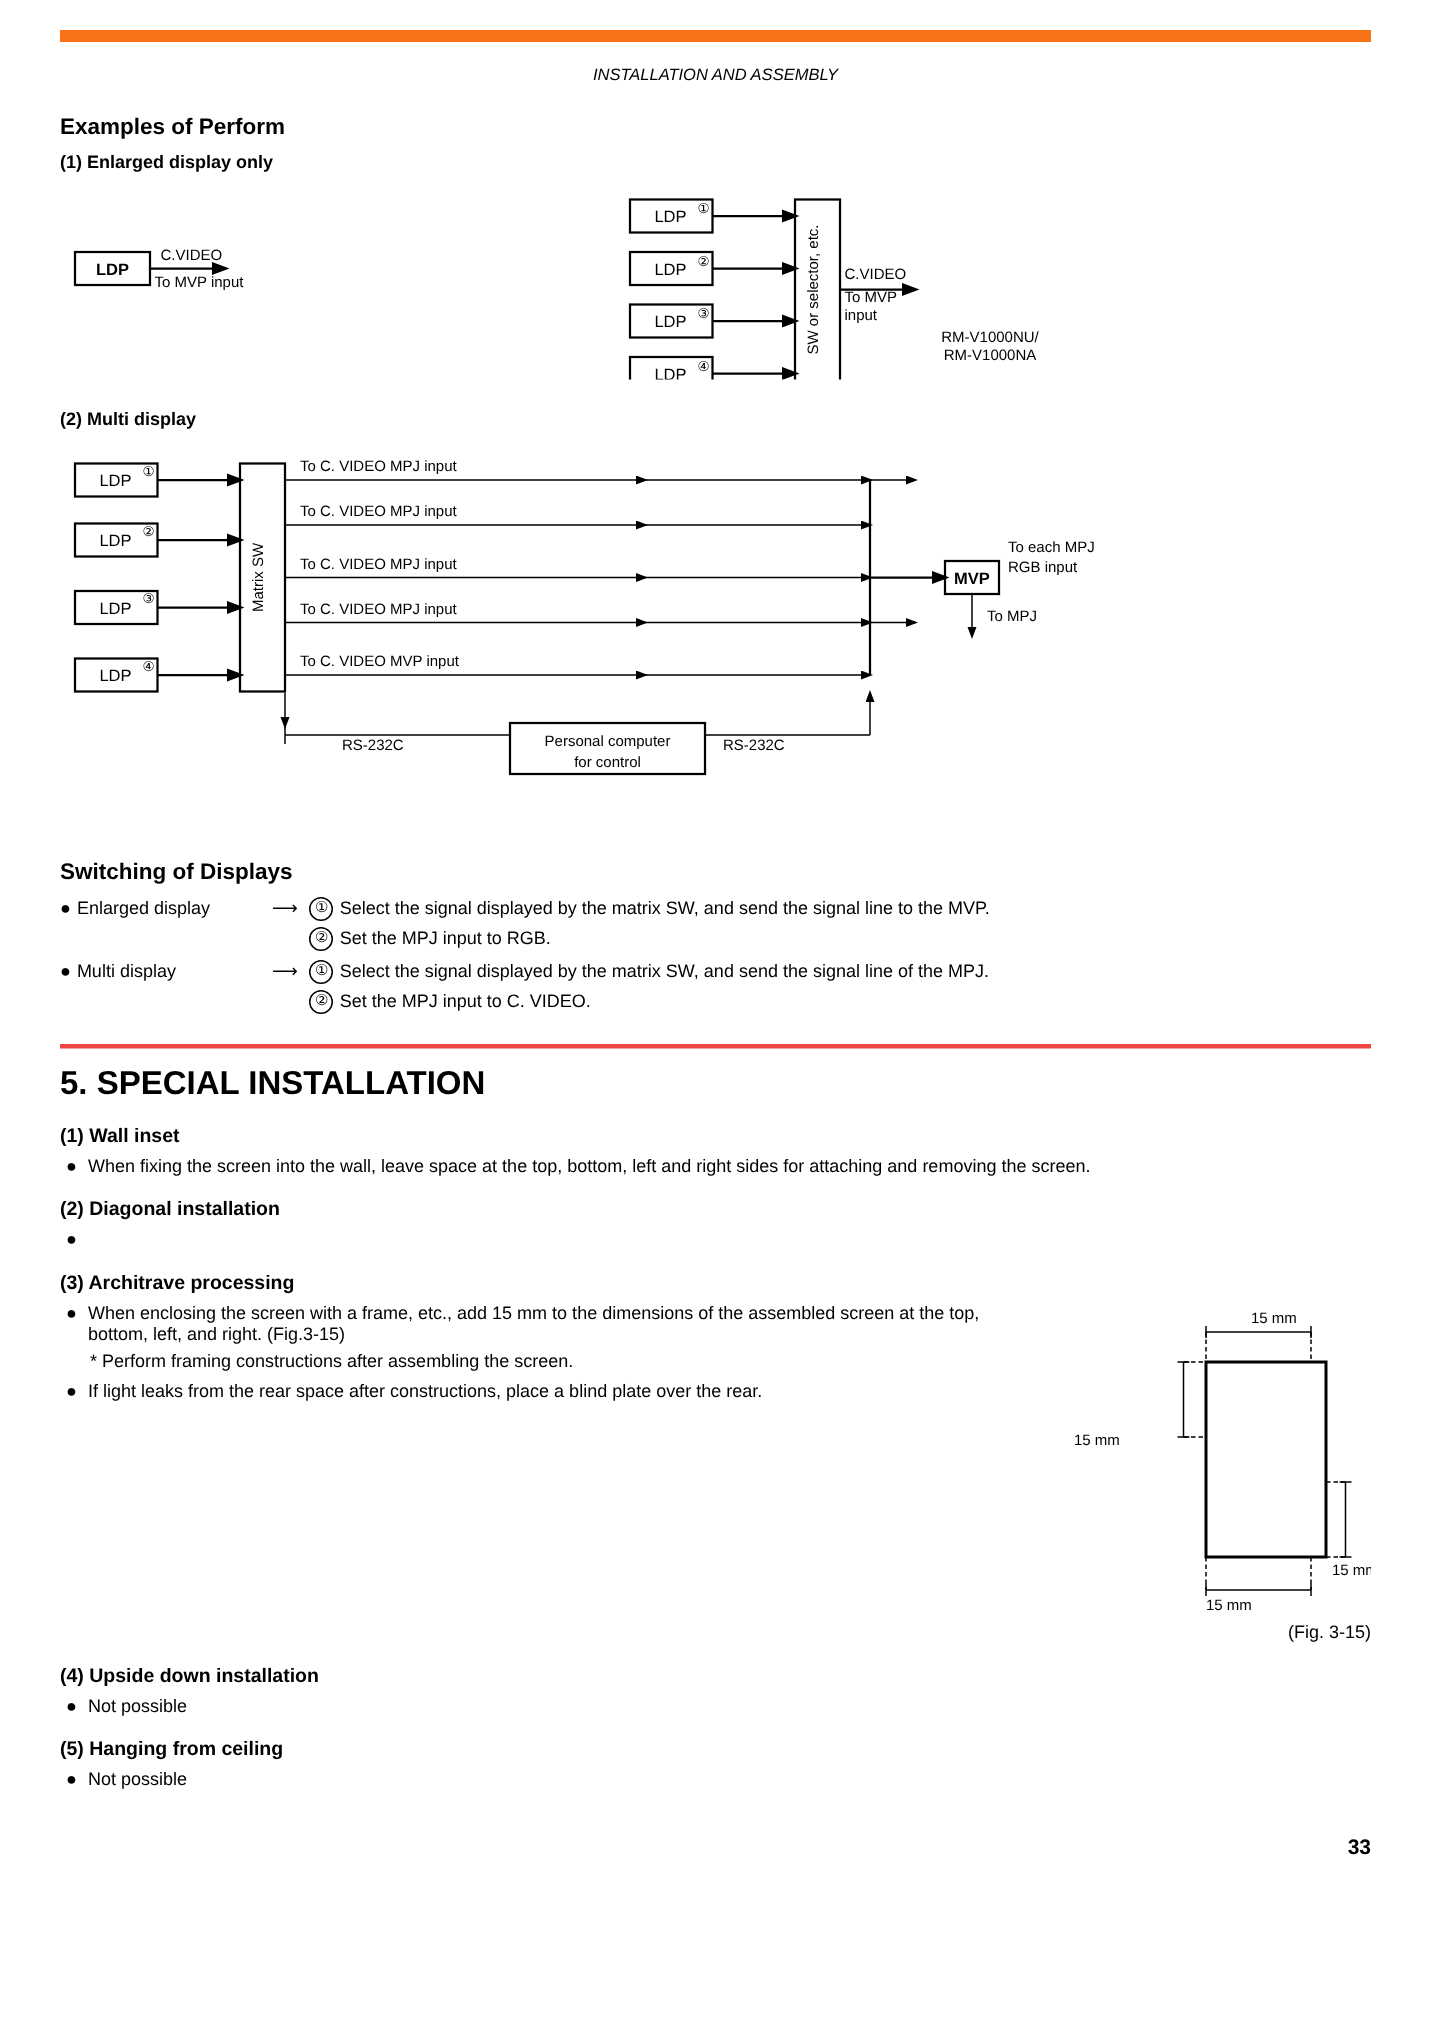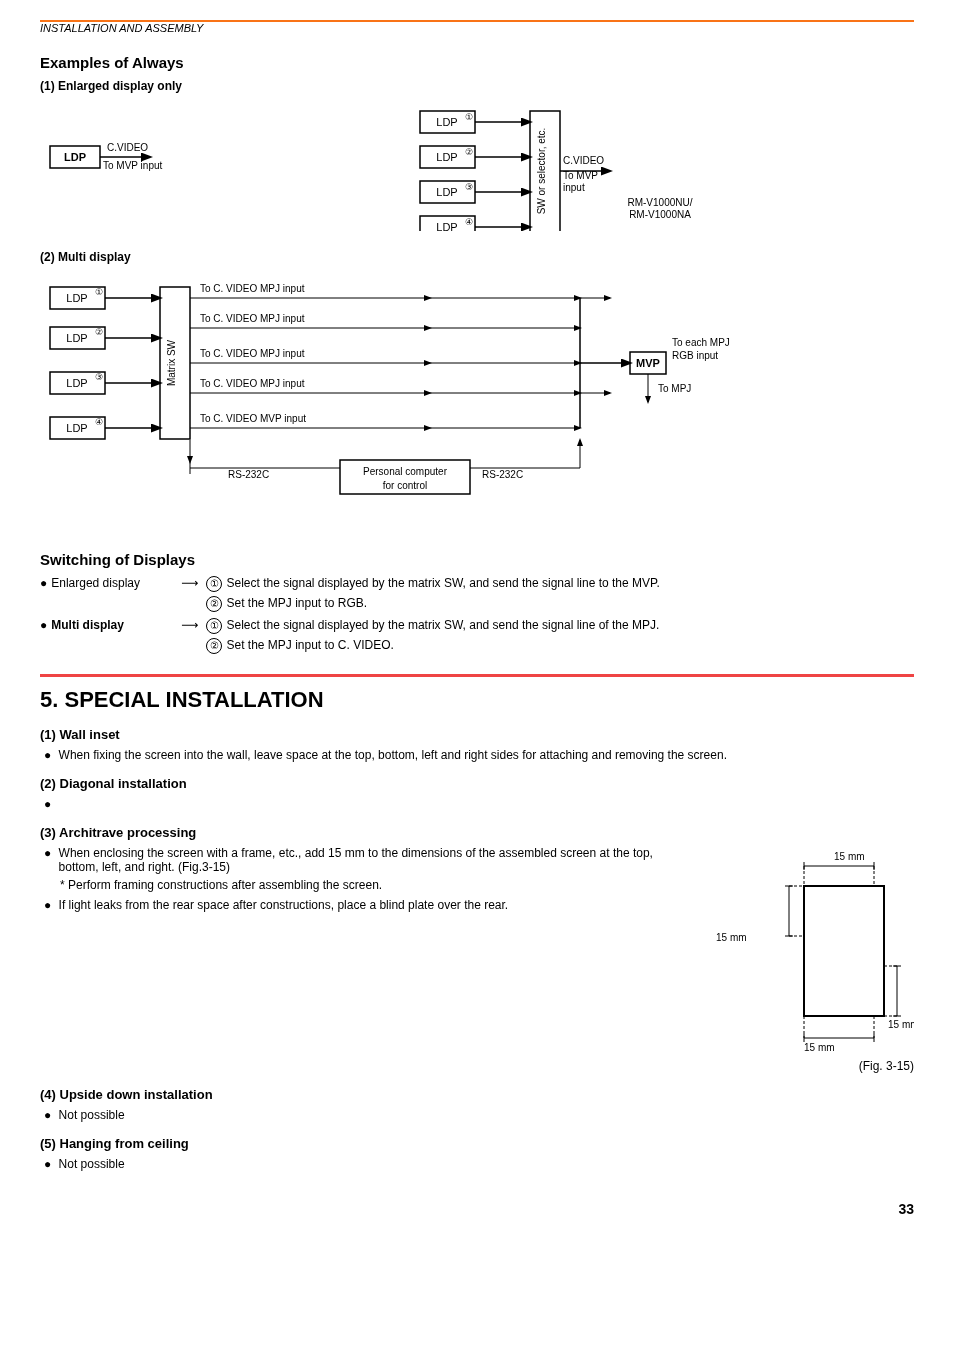--- a/index.html
+++ b/index.html
@@ -6,24 +6,24 @@
     body {
       background: #fff;
       font-family: Arial, Helvetica, sans-serif;
       font-size: 12px;
       color: #000;
       width: 954px;
       min-height: 1349px;
       padding: 20px 40px 40px 40px;
     }
     .header-line {
-      border-top: 2px solid #f97316;
-      text-align: left;
+      border-top: 8px solid #f97316;
+      text-align: center;
       font-size: 11px;
-      padding-top: 0;
+      padding-top: 16px;
       margin-bottom: 20px;
       font-style: italic;
     }
     .section-title {
       font-size: 15px;
       font-weight: bold;
       margin-bottom: 8px;
     }
     .sub-title {
       font-size: 12px;
@@ -97,21 +97,21 @@
       font-weight: bold;
     }
   </style>
 </head>
 <body>
 
 <div class="header-line">
   <span>INSTALLATION AND ASSEMBLY</span>
 </div>
 
-<div class="section-title">Examples of Always</div>
+<div class="section-title">Examples of Perform</div>
 
 <div class="sub-title">(1) Enlarged display only</div>
 <div class="diagram-container">
   <svg width="860" height="130">
 
     <rect x="10" y="45" width="50" height="22" fill="none" stroke="#000" stroke-width="1.5"></rect>
     <text x="35" y="60" text-anchor="middle" font-size="11" font-weight="bold">LDP</text>
 
     <line x1="60" y1="56" x2="110" y2="56" stroke="#000" stroke-width="1.5" marker-end="url(#arrow1)"></line>
 
@@ -263,21 +263,21 @@
       </div>
       <div style="display:flex; align-items:flex-start;">
         <span class="circled">②</span>
         <span>Set the MPJ input to RGB.</span>
       </div>
     </div>
   </div>
 
   <div style="display:flex; align-items:flex-start;">
     <span style="margin-right:4px;">●</span>
-    <span style="width:130px; display:inline-block;font-weight:bold;">Multi display</span>
+    <span style="width:130px; display:inline-block;">Multi display</span>
     <span style="margin-right:8px;">⟶</span>
     <div>
       <div style="display:flex; align-items:flex-start; margin-bottom:4px;">
         <span class="circled">①</span>
         <span>Select the signal displayed by the matrix SW, and send the signal line of the MPJ.</span>
       </div>
       <div style="display:flex; align-items:flex-start;">
         <span class="circled">②</span>
         <span>Set the MPJ input to C. VIDEO.</span>
       </div>

